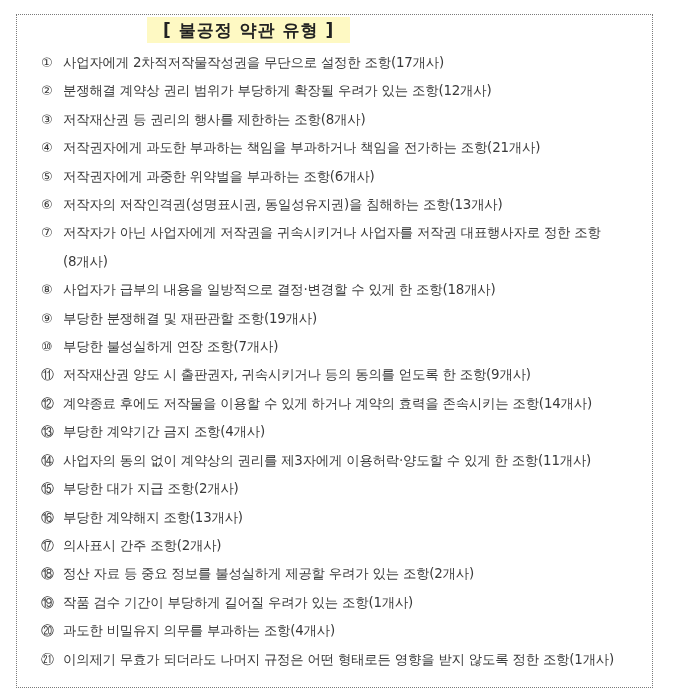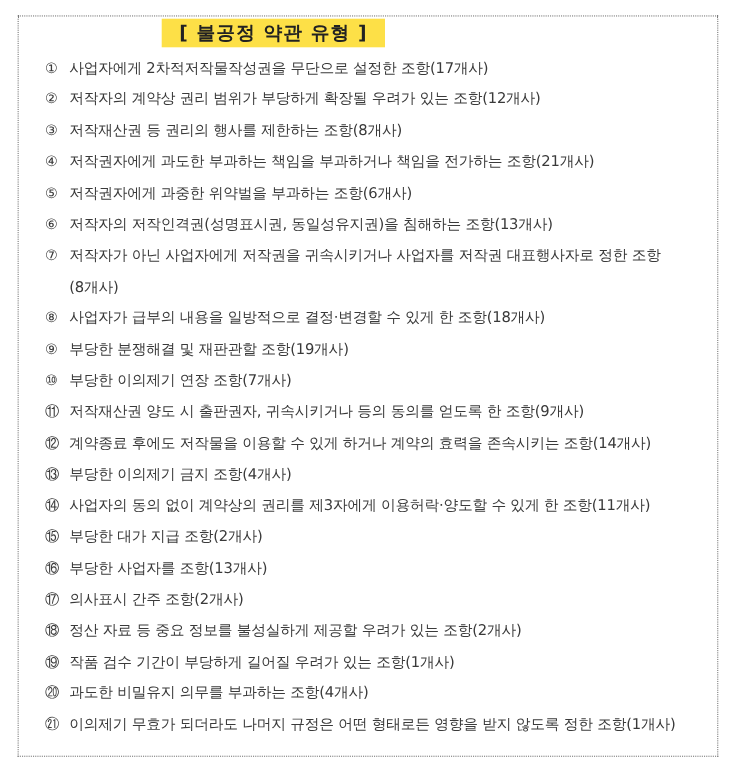--- a/index.html
+++ b/index.html
@@ -1,39 +1,39 @@
 <!DOCTYPE html>
 <html><head>
   <meta charset="utf-8">
   <style>
     html, body { margin: 0; padding: 0; background: #ffffff; }
     body { width: 680px; height: 697px; position: relative; overflow: hidden;
            font-family: "DejaVu Sans", "Liberation Sans", sans-serif; color: #3a3a3a; }
     .box { position: absolute; left: 16px; top: 14px; width: 637px; height: 674px;
            border: 1px dotted #7a7a7a; box-sizing: border-box; }
-    .title { position: absolute; left: 130px; top: 2px; padding: 0 16px; background: #fde047;
+    .title { position: absolute; left: 130px; top: 2px; padding: 0 16px; background: #fef9c3;
              font-size: 17px; font-weight: bold; color: #222; letter-spacing: 1px; line-height: 26px; }
     .list { position: absolute; left: 24px; top: 34px; right: 10px; margin: 0; padding: 0; list-style: none; }
     .item { font-size: 13.4px; line-height: 28.4px; display: flex; }
     .num { width: 22px; flex: 0 0 22px; font-size: 13px; }
     .text { flex: 1; white-space: normal; word-break: keep-all; letter-spacing: -0.2px; }
   </style>
 </head>
 <body>
 
 <div class="box">
   <div class="title">[ 불공정 약관 유형 ]</div>
   <ul class="list">
     <li class="item">
         <span class="num">①</span>
         <span class="text">사업자에게 2차적저작물작성권을 무단으로 설정한 조항(17개사)</span>
       </li>
     <li class="item">
         <span class="num">②</span>
-        <span class="text">저작자의 계약상 권리 범위가 부당하게 확장될 우려가 있는 조항(12개사)</span>
+        <span class="text">분쟁해결 계약상 권리 범위가 부당하게 확장될 우려가 있는 조항(12개사)</span>
       </li>
     <li class="item">
         <span class="num">③</span>
         <span class="text">저작재산권 등 권리의 행사를 제한하는 조항(8개사)</span>
       </li>
     <li class="item">
         <span class="num">④</span>
         <span class="text">저작권자에게 과도한 부과하는 책임을 부과하거나 책임을 전가하는 조항(21개사)</span>
       </li>
     <li class="item">
@@ -51,45 +51,45 @@
     <li class="item">
         <span class="num">⑧</span>
         <span class="text">사업자가 급부의 내용을 일방적으로 결정·변경할 수 있게 한 조항(18개사)</span>
       </li>
     <li class="item">
         <span class="num">⑨</span>
         <span class="text">부당한 분쟁해결 및 재판관할 조항(19개사)</span>
       </li>
     <li class="item">
         <span class="num">⑩</span>
-        <span class="text">부당한 이의제기 연장 조항(7개사)</span>
+        <span class="text">부당한 불성실하게 연장 조항(7개사)</span>
       </li>
     <li class="item">
         <span class="num">⑪</span>
         <span class="text">저작재산권 양도 시 출판권자, 귀속시키거나 등의 동의를 얻도록 한 조항(9개사)</span>
       </li>
     <li class="item">
         <span class="num">⑫</span>
         <span class="text">계약종료 후에도 저작물을 이용할 수 있게 하거나 계약의 효력을 존속시키는 조항(14개사)</span>
       </li>
     <li class="item">
         <span class="num">⑬</span>
-        <span class="text">부당한 이의제기 금지 조항(4개사)</span>
+        <span class="text">부당한 계약기간 금지 조항(4개사)</span>
       </li>
     <li class="item">
         <span class="num">⑭</span>
         <span class="text">사업자의 동의 없이 계약상의 권리를 제3자에게 이용허락·양도할 수 있게 한 조항(11개사)</span>
       </li>
     <li class="item">
         <span class="num">⑮</span>
         <span class="text">부당한 대가 지급 조항(2개사)</span>
       </li>
     <li class="item">
         <span class="num">⑯</span>
-        <span class="text">부당한 사업자를 조항(13개사)</span>
+        <span class="text">부당한 계약해지 조항(13개사)</span>
       </li>
     <li class="item">
         <span class="num">⑰</span>
         <span class="text">의사표시 간주 조항(2개사)</span>
       </li>
     <li class="item">
         <span class="num">⑱</span>
         <span class="text">정산 자료 등 중요 정보를 불성실하게 제공할 우려가 있는 조항(2개사)</span>
       </li>
     <li class="item">

